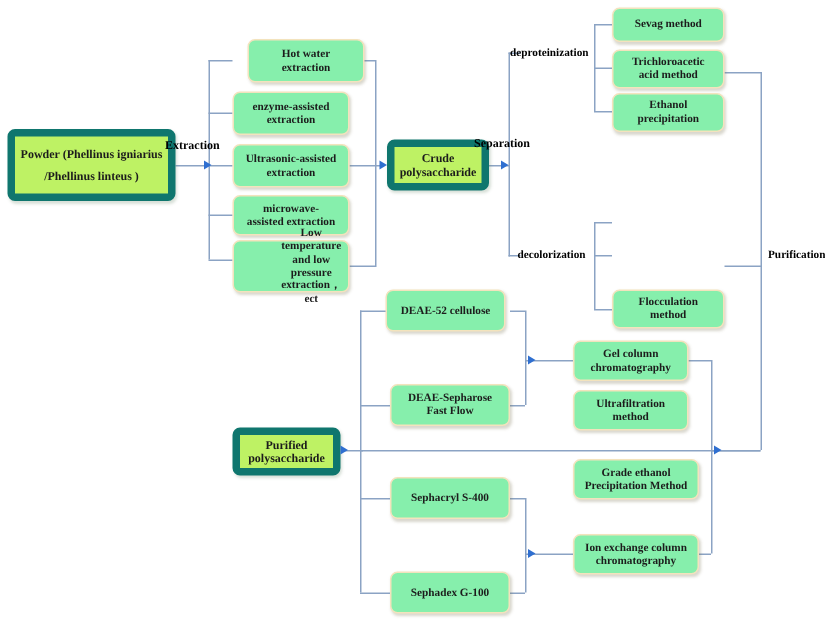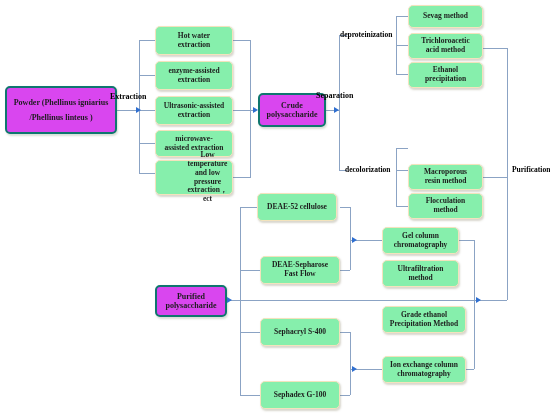--- a/index.html
+++ b/index.html
@@ -29,22 +29,22 @@
     line-height: 1.18;
     padding: 2px 3px;
     box-shadow: 1px 1.5px 2px rgba(120,110,80,0.28);
     z-index: 5;
   }
   .node.cream {
     background: #86efac;
     border: 1px solid #f3e3bd;
   }
   .node.green {
-    background: #d946ef;
-    border: 2px solid #0f766e;
+    background: #bef264;
+    border: 5px solid #0f766e;
     box-shadow: 1px 1.5px 2px rgba(100,130,100,0.25);
   }
   .node span { display: block; width: 100%; }
 
   .edge {
     position: absolute;
     background: #8ba3c4;
     z-index: 1;
   }
   .edge.h { height: 1px; }
@@ -85,21 +85,21 @@
   <div class="edgelabel" style="left:110px; top:92px; font-size:8px;">Extraction</div>
 
   <div class="edge v" style="left:139px; top:40px; height:133px;"></div>
 
   <div class="edge h" style="left:139px; top:40px; width:16px;"></div>
   <div class="edge h" style="left:139px; top:75px; width:16px;"></div>
   <div class="edge h" style="left:139px; top:110px; width:16px;"></div>
   <div class="edge h" style="left:139px; top:143px; width:16px;"></div>
   <div class="edge h" style="left:139px; top:173px; width:16px;"></div>
 
-  <div class="node cream" style="left:155px; top:26px; width:78px; height:29px; font-size:7.5px;">
+  <div class="node cream" style="left:165px; top:26px; width:78px; height:29px; font-size:7.5px;">
     <div>
       <span>Hot water</span>
       <span>extraction</span>
     </div>
   </div>
   <div class="node cream" style="left:155px; top:61px; width:78px; height:29px; font-size:7.5px;">
     <div>
       <span>enzyme-assisted</span>
       <span>extraction</span>
     </div>
@@ -171,26 +171,20 @@
       <span>Ethanol</span>
       <span>precipitation</span>
     </div>
   </div>
 
   <div class="edge v" style="left:396px; top:148px; height:58px;"></div>
   <div class="edge h" style="left:396px; top:148px; width:12px;"></div>
   <div class="edge h" style="left:396px; top:170px; width:12px;"></div>
   <div class="edge h" style="left:396px; top:206px; width:12px;"></div>
 
-  <div class="node cream" style="left:408px; top:164px; width:75px; height:26px; font-size:7.5px;">
-    <div>
-      <span>Macroporous</span>
-      <span>resin method</span>
-    </div>
-  </div>
   <div class="node cream" style="left:408px; top:193px; width:75px; height:26px; font-size:7.5px;">
     <div>
       <span>Flocculation</span>
       <span>method</span>
     </div>
   </div>
 
   <div class="edge h" style="left:483px; top:48px; width:25px;"></div>
   <div class="edge h" style="left:483px; top:177px; width:25px;"></div>
   <div class="edge v" style="left:507px; top:48px; height:252px;"></div>

